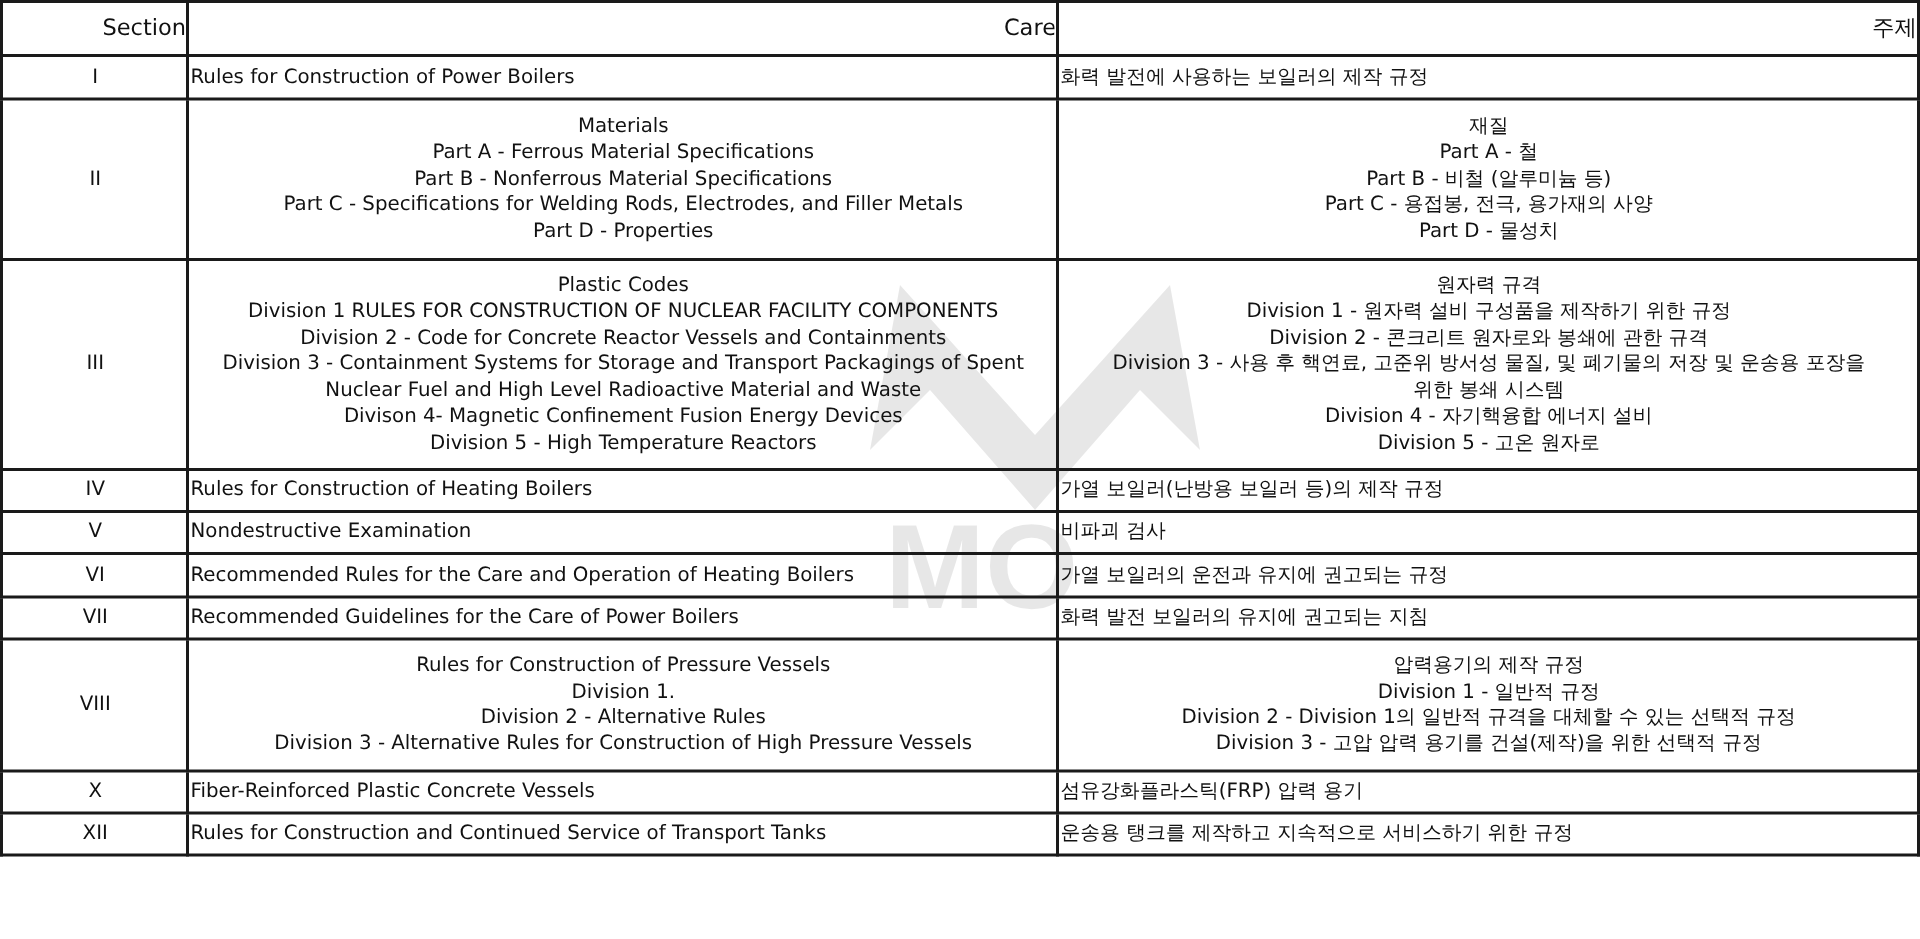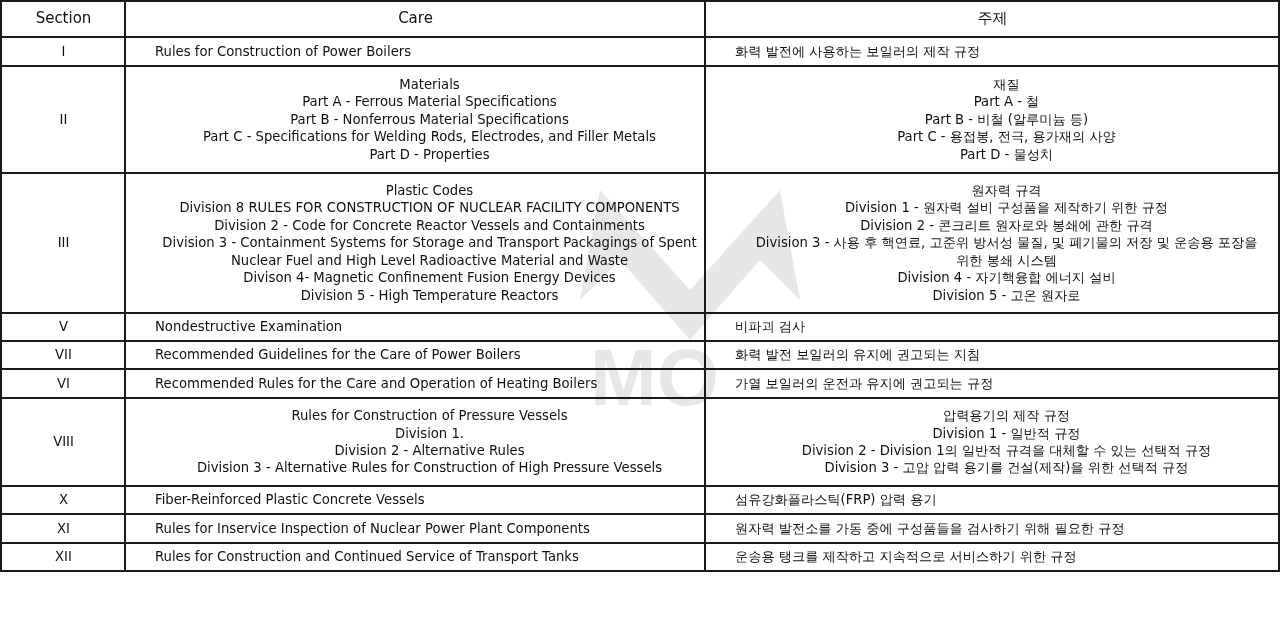--- a/index.html
+++ b/index.html
@@ -5,23 +5,23 @@
   html, body { margin: 0; padding: 0; background: #ffffff; }
   body { width: 1280px; height: 626px; overflow: hidden; position: relative;
          font-family: "DejaVu Sans", "Liberation Sans", sans-serif; color: #111; }
   .wm { position: absolute; left: 560px; top: 180px; width: 260px; height: 230px;
         pointer-events: none; opacity: 0.09; z-index: 0; }
   table.asme { position: absolute; left: 0; top: 0; border-collapse: collapse;
                table-layout: fixed; width: 1278px; z-index: 1; }
   table.asme td, table.asme th { border: 2px solid #1a1a1a; padding: 0 0 0 1px;
                font-size: 13.2px; line-height: 17.4px; vertical-align: middle;
                font-weight: normal; white-space: nowrap; overflow: hidden; }
-  table.asme th { height: 34px; text-align: center; font-size: 15px; border-radius: 11px; }
+  table.asme th { height: 34px; text-align: right; font-size: 15px; border-radius: 11px; }
   td.sec { text-align: center; font-size: 15px; padding: 0; }
-  .line { display: block; padding-left: 28px; }
+  .line { display: block; }
   tr.rm td { padding-top: 1px; padding-bottom: 1px; text-align: center; }
 </style>
 </head>
 <body>
 
 <svg class="wm" viewBox="0 0 260 230">
   <path d="M40 10 L130 110 L220 10 L240 120 L200 80 L130 160 L60 80 L20 120 Z" fill="#000"></path>
   <text x="30" y="225" font-size="80" font-family="Liberation Sans, sans-serif" font-weight="bold" fill="#000">MO</text>
 </svg>
 
@@ -62,62 +62,71 @@
           <span class="line">Part A - 철</span>
           <span class="line">Part B - 비철 (알루미늄 등)</span>
           <span class="line">Part C - 용접봉, 전극, 용가재의 사양</span>
           <span class="line">Part D - 물성치</span>
         </td>
       </tr>
       <tr class="rm">
         <td class="sec" style="height: 136px;">III</td>
         <td>
           <span class="line">Plastic Codes</span>
-          <span class="line">Division 8 RULES FOR CONSTRUCTION OF NUCLEAR FACILITY COMPONENTS</span>
+          <span class="line">Division 1 RULES FOR CONSTRUCTION OF NUCLEAR FACILITY COMPONENTS</span>
           <span class="line">Division 2 - Code for Concrete Reactor Vessels and Containments</span>
           <span class="line">Division 3 - Containment Systems for Storage and Transport Packagings of Spent</span>
           <span class="line">Nuclear Fuel and High Level Radioactive Material and Waste</span>
           <span class="line">Divison 4- Magnetic Confinement Fusion Energy Devices</span>
           <span class="line">Division 5 - High Temperature Reactors</span>
         </td>
         <td>
           <span class="line">원자력 규격</span>
           <span class="line">Division 1 - 원자력 설비 구성품을 제작하기 위한 규정</span>
           <span class="line">Division 2 - 콘크리트 원자로와 봉쇄에 관한 규격</span>
           <span class="line">Division 3 - 사용 후 핵연료, 고준위 방서성 물질, 및 폐기물의 저장 및 운송용 포장을</span>
           <span class="line">위한 봉쇄 시스템</span>
           <span class="line">Division 4 - 자기핵융합 에너지 설비</span>
           <span class="line">Division 5 - 고온 원자로</span>
         </td>
       </tr>
       <tr>
+        <td class="sec" style="height: 26px;">IV</td>
+        <td>
+          <span class="line">Rules for Construction of Heating Boilers</span>
+        </td>
+        <td>
+          <span class="line">가열 보일러(난방용 보일러 등)의 제작 규정</span>
+        </td>
+      </tr>
+      <tr>
         <td class="sec" style="height: 26px;">V</td>
         <td>
           <span class="line">Nondestructive Examination</span>
         </td>
         <td>
           <span class="line">비파괴 검사</span>
         </td>
       </tr>
       <tr>
+        <td class="sec" style="height: 27px;">VI</td>
+        <td>
+          <span class="line">Recommended Rules for the Care and Operation of Heating Boilers</span>
+        </td>
+        <td>
+          <span class="line">가열 보일러의 운전과 유지에 권고되는 규정</span>
+        </td>
+      </tr>
+      <tr>
         <td class="sec" style="height: 26px;">VII</td>
         <td>
           <span class="line">Recommended Guidelines for the Care of Power Boilers</span>
         </td>
         <td>
           <span class="line">화력 발전 보일러의 유지에 권고되는 지침</span>
-        </td>
-      </tr>
-      <tr>
-        <td class="sec" style="height: 27px;">VI</td>
-        <td>
-          <span class="line">Recommended Rules for the Care and Operation of Heating Boilers</span>
-        </td>
-        <td>
-          <span class="line">가열 보일러의 운전과 유지에 권고되는 규정</span>
         </td>
       </tr>
       <tr class="rm">
         <td class="sec" style="height: 84px; margin-left: 37px;">VIII</td>
         <td>
           <span class="line">Rules for Construction of Pressure Vessels</span>
           <span class="line">Division 1.</span>
           <span class="line">Division 2 - Alternative Rules</span>
           <span class="line">Division 3 - Alternative Rules for Construction of High Pressure Vessels</span>
         </td>
@@ -131,29 +140,20 @@
       <tr>
         <td class="sec" style="height: 26px;">X</td>
         <td>
           <span class="line">Fiber-Reinforced Plastic Concrete Vessels</span>
         </td>
         <td>
           <span class="line">섬유강화플라스틱(FRP) 압력 용기</span>
         </td>
       </tr>
       <tr>
-        <td class="sec" style="height: 27px;">XI</td>
-        <td>
-          <span class="line">Rules for Inservice Inspection of Nuclear Power Plant Components</span>
-        </td>
-        <td>
-          <span class="line">원자력 발전소를 가동 중에 구성품들을 검사하기 위해 필요한 규정</span>
-        </td>
-      </tr>
-      <tr>
         <td class="sec" style="height: 26px;">XII</td>
         <td>
           <span class="line">Rules for Construction and Continued Service of Transport Tanks</span>
         </td>
         <td>
           <span class="line">운송용 탱크를 제작하고 지속적으로 서비스하기 위한 규정</span>
         </td>
       </tr>
     </tbody>
 </table>

